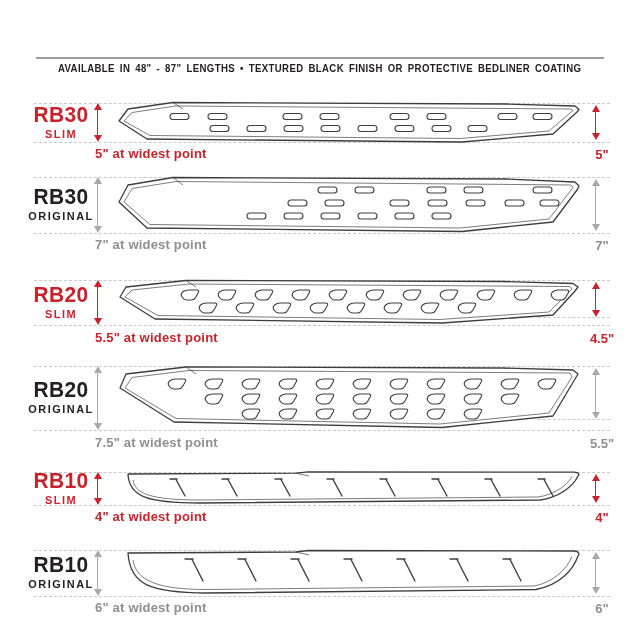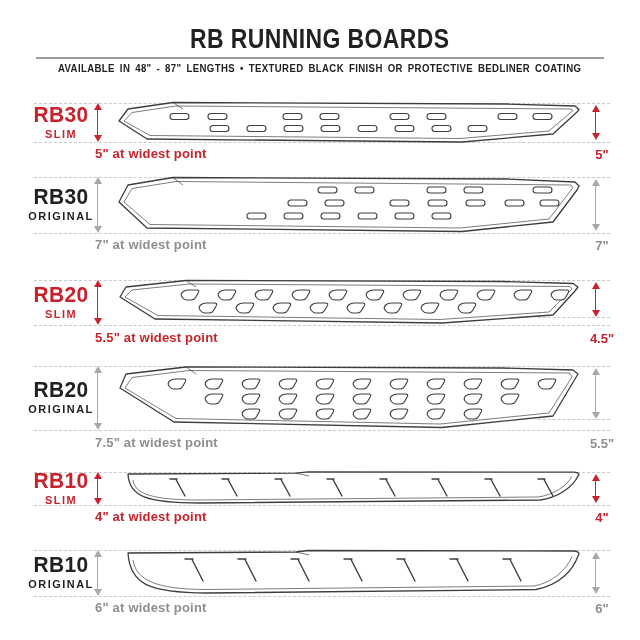--- a/index.html
+++ b/index.html
@@ -50,21 +50,20 @@
 <div class="stage">
 
   
   <svg width="0" height="0" aria-hidden="true">
     <defs>
       <rect id="pill" class="slot" width="19" height="6" rx="3"></rect>
       <path id="dslot" class="slot" d="M2.2,7.2 Q0,4.5 2.6,2 Q4.8,0 8.6,0 L16.6,0 Q19.6,0 18.4,2.4 L15.6,7.6 Q14.4,10 11.4,10 L6.4,10 Q3.8,9.5 2.2,7.2 Z"></path>
     </defs>
   </svg>
 
-  <div class="title"><span>RB RUNNING BOARDS</span></div>
   <div class="divider"></div>
   <div class="subtitle"><span>AVAILABLE IN 48" - 87" LENGTHS  •  TEXTURED BLACK FINISH OR PROTECTIVE BEDLINER COATING</span></div>
 
   
   <div>
     <div class="dash" style="top:103px"></div>
     <div class="dash" style="top:142px"></div>
     <div class="model slim" style="top:104px">
       <span class="m">RB30</span>
       <span class="v">SLIM</span>

